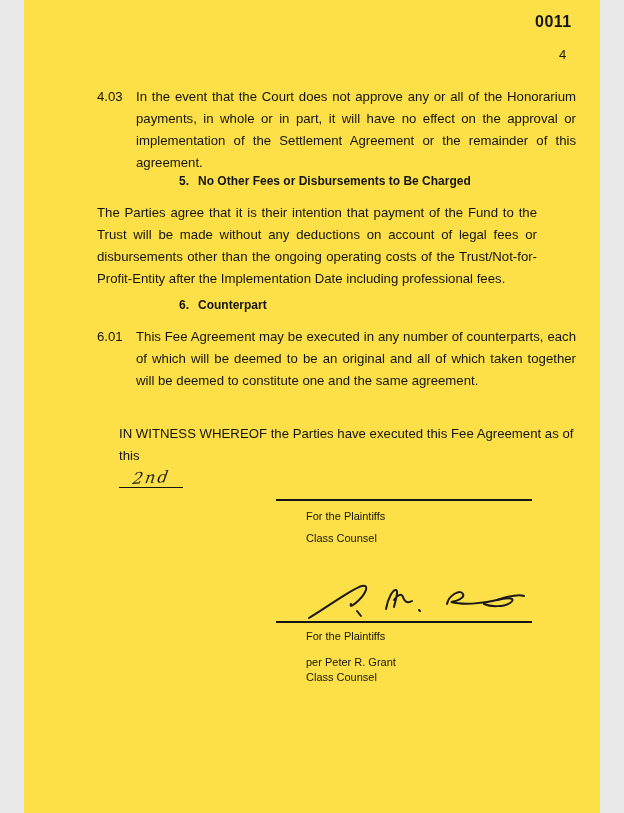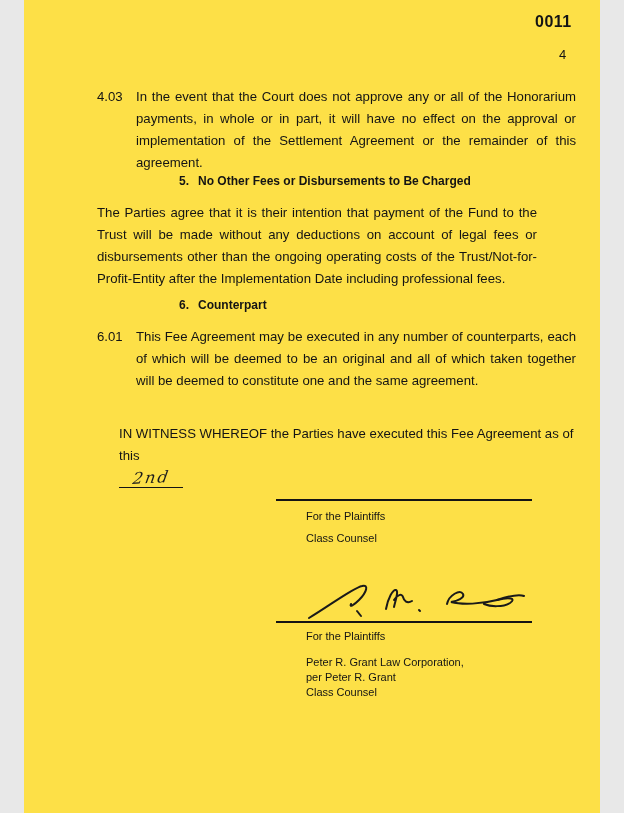--- a/index.html
+++ b/index.html
@@ -161,19 +161,18 @@
       <path d="M140,24 C142,15 153,9 156,14 C158,18 150,21 144,22 C155,25 175,24 190,20 C202,17 210,18 203,23 C196,27 184,27 177,24"></path>
       <path d="M190,20 C199,17 212,14 217,16"></path>
     </g>
   </svg>
 
   <div class="sig-rule rule-2"></div>
 
   <div class="sig-block sig-block-2">
     <div class="for-line">For the Plaintiffs</div>
     <div class="org-group">
-      <div>Peter R. Grant Law Corporation,</div>
       <div>per Peter R. Grant</div>
       <div>Class Counsel</div>
     </div>
   </div>
 
 </div>
 
 </body></html>

